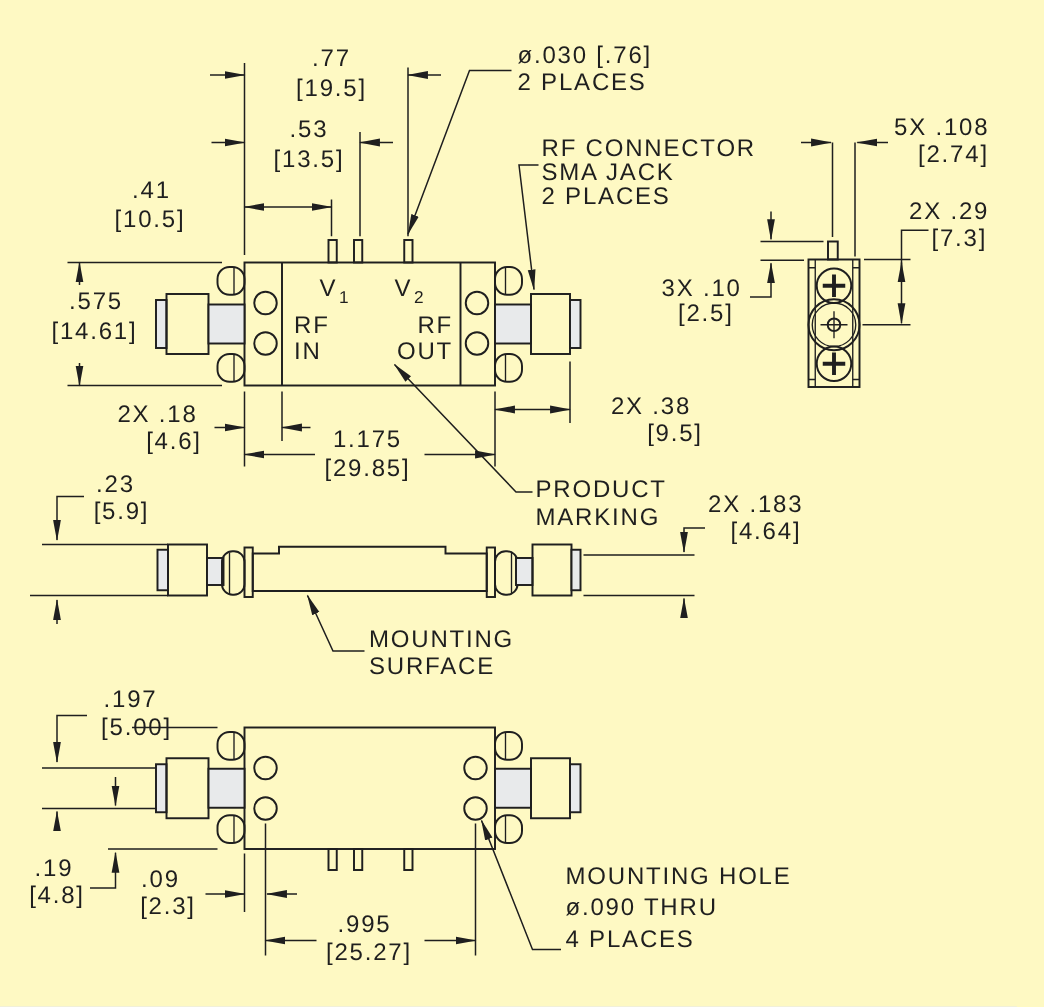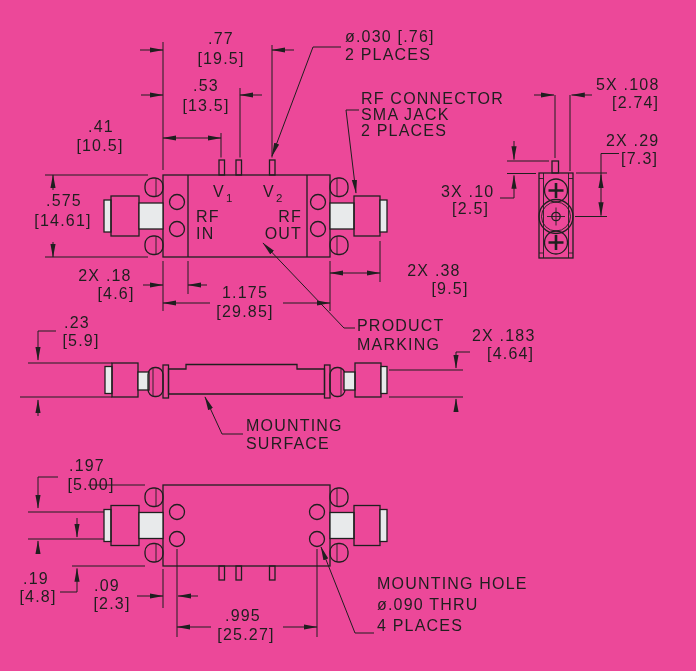--- a/index.html
+++ b/index.html
@@ -1,16 +1,16 @@
 <!DOCTYPE html>
 <html><head>
 <meta charset="utf-8">
 <style>
   html,body{margin:0;padding:0;background:#e8eaeb;}
-  .wrap{width:696px;height:671px;background:#ec4899;overflow:hidden;}
+  .wrap{width:696px;height:671px;background:#fef9c3;overflow:hidden;}
   text{font-family:"Liberation Sans","DejaVu Sans",sans-serif;font-size:16px;letter-spacing:1.2px;fill:#1f1f1f;}
   text.sub{font-size:11.5px;letter-spacing:0;}
   .obj{stroke:#1f1f1f;stroke-width:1.3;fill:none;}
   .objf{stroke:#1f1f1f;stroke-width:1.3;fill:#e8eaeb;}
   .dim{stroke:#1f1f1f;stroke-width:1;fill:none;}
   .thick{stroke:#1f1f1f;stroke-width:2.6;fill:none;}
   .thin{stroke:#1f1f1f;stroke-width:0.9;fill:none;}
 </style>
 </head>
 <body>

